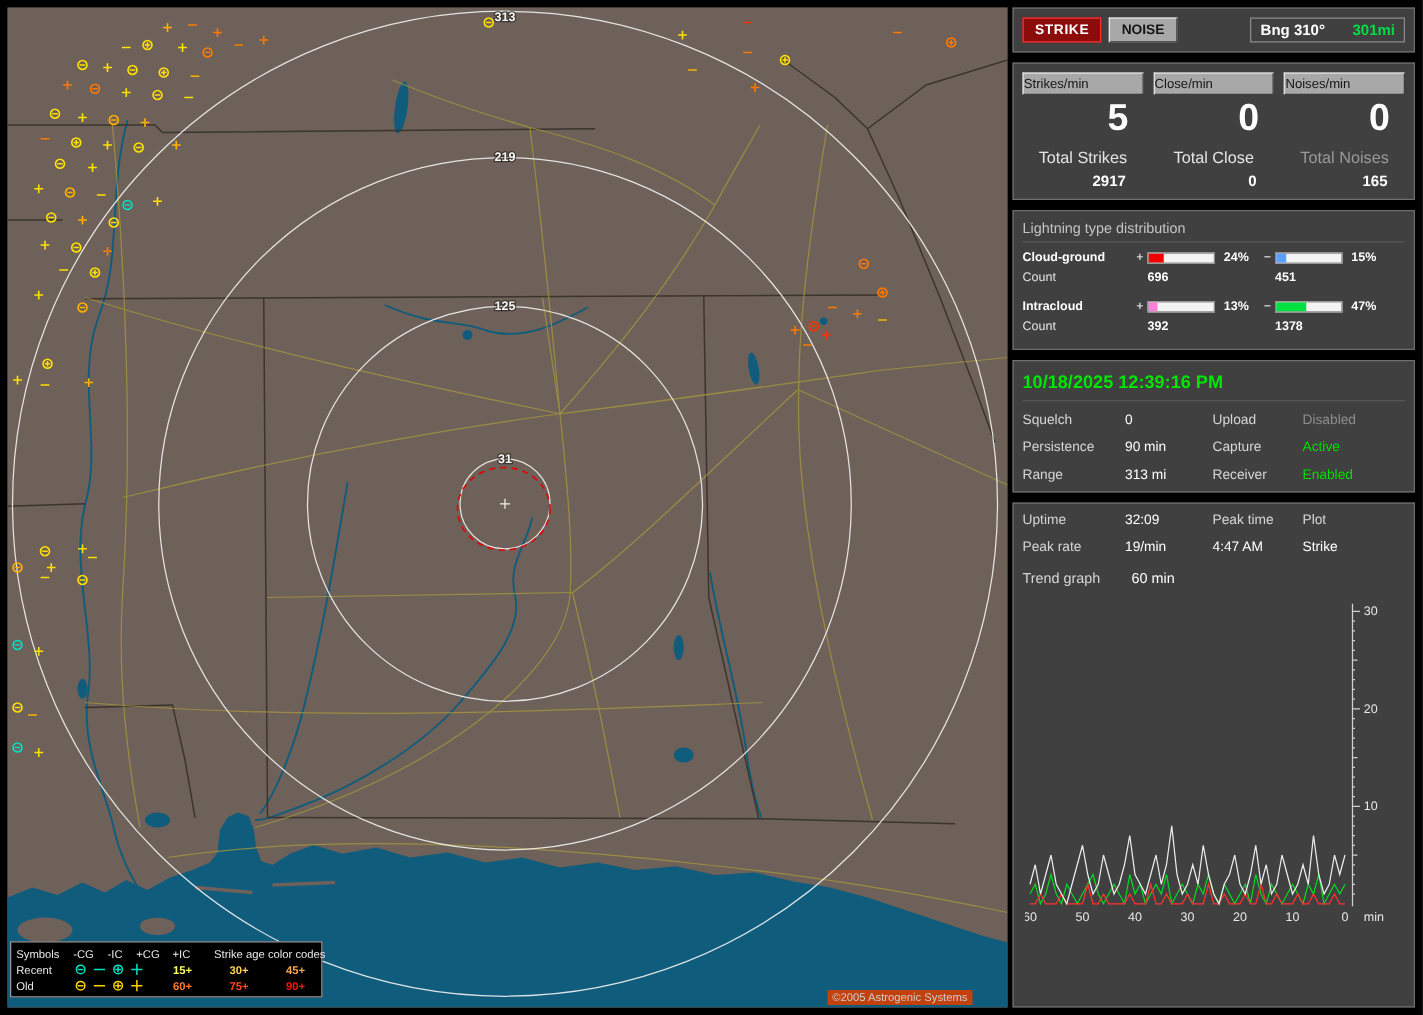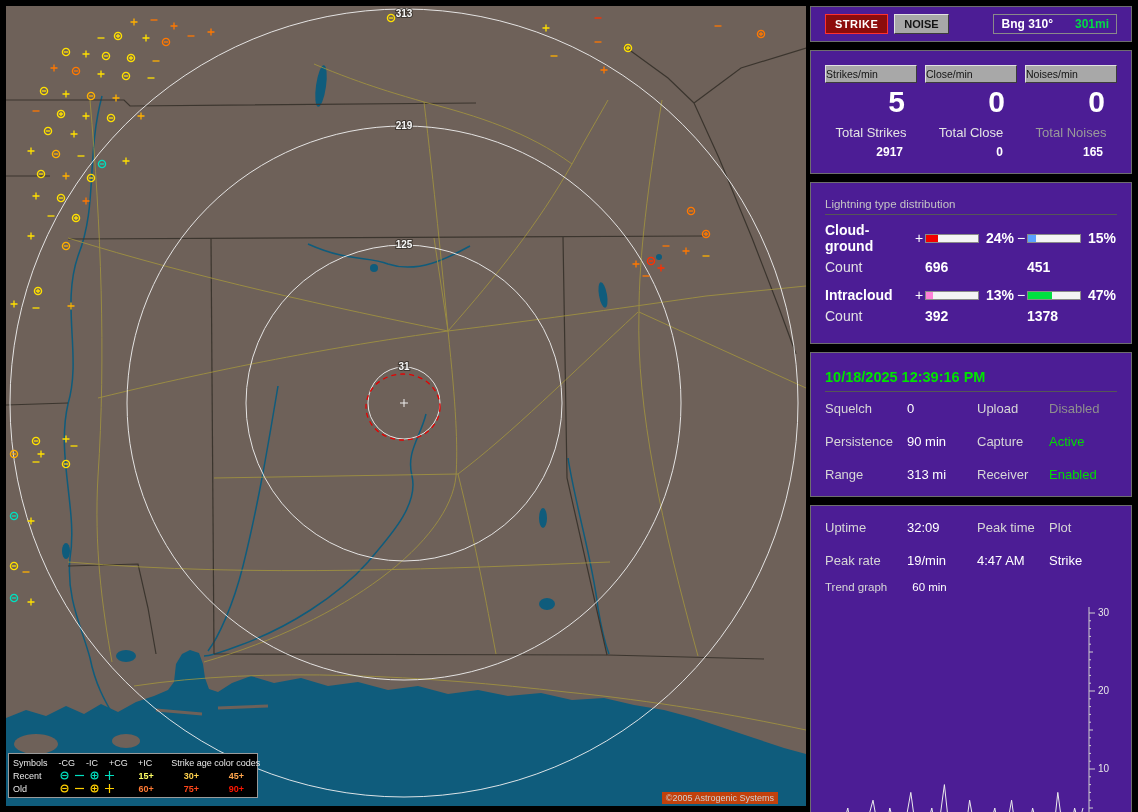--- a/index.html
+++ b/index.html
@@ -23,54 +23,54 @@
   .lg-age-h{margin-left:8px}
   .lg-age{width:30px;margin-left:8px;font-weight:bold}
   .lg-age:nth-of-type(n+2){margin-left:10px}
 
   .copyright{position:absolute;right:28px;bottom:2px;font-size:9px;color:#cfcfcf;
              background:#c2410c;padding:1px 4px}
 
   
   .sidebar{position:absolute;left:810px;top:6px;width:322px;height:800px;
            display:flex;flex-direction:column;gap:8px}
-  .panel{border:1px solid #6e6e6e;background:#4c1d95;padding:14px}
+  .panel{border:1px solid #6e6e6e;background:#404040;padding:7px}
 
   .p1{display:flex;align-items:center;height:36px}
   .btn-strike{background:#8c0c0c;border:1px solid #ff3030;color:#fff;font-weight:bold;
               font-size:11px;padding:3px 9px;letter-spacing:.5px;cursor:pointer}
   .btn-noise{background:#a8a8a8;border:1px solid;border-color:#e2e2e2 #3c3c3c #3c3c3c #e2e2e2;
              color:#141414;font-weight:bold;font-size:11px;padding:3px 9px;margin-left:6px;cursor:pointer}
   .bng-box{margin-left:auto;border:1px solid #8a8a8a;padding:2px 7px;display:flex;gap:22px;align-items:center}
   .bng-label{color:#fff;font-weight:bold;font-size:12px}
   .bng-range{color:#00dd44;font-weight:bold;font-size:12px}
 
   .rates-grid,.totals-grid{display:grid;grid-template-columns:1fr 1fr 1fr;column-gap:8px}
   .rate-hdr{background:#a8a8a8;border:1px solid;border-color:#e2e2e2 #3c3c3c #3c3c3c #e2e2e2;
             color:#141414;font-size:10.5px;text-align:left;padding:2px 0}
   .rate-val{color:#fff;font-size:30px;font-weight:bold;text-align:right;padding:2px 12px 4px 0;line-height:34px}
   .total-lbl{color:#e4e4e4;font-size:13px;text-align:center;margin-top:2px}
   .total-lbl.dim{color:#9a9a9a}
   .total-val{color:#fff;font-size:12px;font-weight:bold;text-align:right;padding-right:14px;margin-top:5px}
 
   .dist-title{color:#c4c4c4;font-size:11.5px;padding:1px 0 4px;border-bottom:1px solid #565656;margin-bottom:7px}
   .dist-row,.count-row{display:grid;grid-template-columns:88px 12px 56px 34px 12px 56px 34px;
-            align-items:center;font-size:14px;color:#fff;margin:5px 0}
+            align-items:center;font-size:10px;color:#fff;margin:5px 0}
   .dist-label{font-weight:bold}
   .sign{text-align:center}
   .bar{width:54px;height:9px;background:#f4f4f4;border:1px solid #8a8a8a;position:relative}
   .fill{position:absolute;left:0;top:0;bottom:0}
   .pct{font-weight:bold;padding-left:5px}
   .count-lbl{color:#e4e4e4}
   .count-plus{grid-column:3;font-weight:bold}
   .count-minus{grid-column:6;font-weight:bold}
 
   .datetime{color:#00e400;font-weight:bold;font-size:14.5px;padding:2px 0 6px;
             border-bottom:1px solid #565656;margin-bottom:9px}
-  .kv-grid{display:grid;grid-template-columns:82px 70px 72px auto;row-gap:18px;font-size:13px}
+  .kv-grid{display:grid;grid-template-columns:82px 70px 72px auto;row-gap:10px;font-size:11px}
   .kv-label{color:#d6d6d6}
   .kv-value{color:#fff}
   .kv-state.dim{color:#8e8e8e}
   .kv-state.green{color:#00dd00}
 
   .p5{flex:1}
   .trend-row{display:flex;gap:25px;margin-top:13px;font-size:11.5px}
   #trend-svg{margin-top:8px;margin-left:2px;display:block}
 </style>
 </head>

